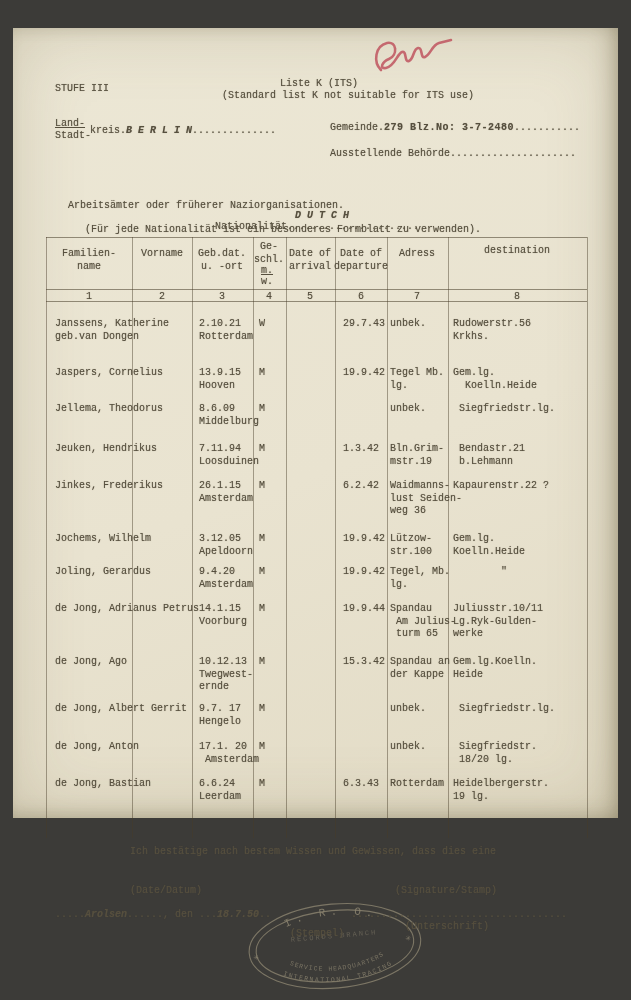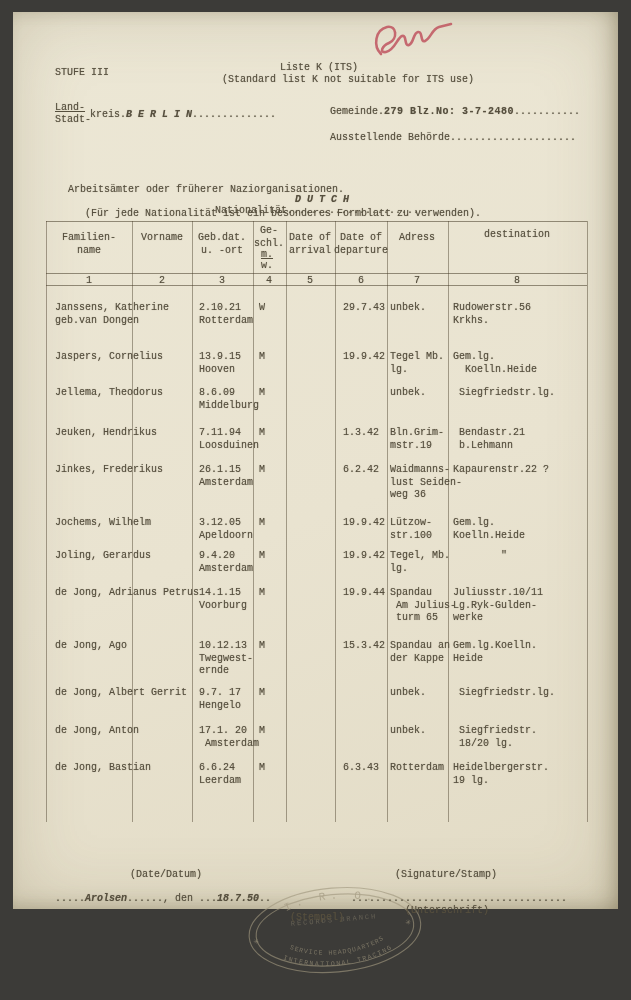--- a/index.html
+++ b/index.html
@@ -3,21 +3,21 @@
 <meta charset="utf-8">
 <style>
   html,body{margin:0;padding:0;}
   body{
     width:631px;height:1000px;
     background:#3c3b38;
     font-family:"Liberation Mono","DejaVu Sans Mono",monospace;
   }
   .scene{position:relative;width:631px;height:1000px;overflow:hidden;}
   .paper{
-    position:absolute;left:13px;top:12px;width:605px;height:897px;
+    position:absolute;left:13px;top:28px;width:605px;height:790px;
     background:linear-gradient(160deg,#ece7d5 0%,#e9e3d0 55%,#e2dbc5 100%);
     box-shadow:
       inset 0 0 70px rgba(110,95,60,.22),
       inset -16px 0 22px -12px rgba(95,85,55,.38),
       inset 0 -14px 20px -12px rgba(95,85,55,.28),
       inset 0 10px 18px -12px rgba(95,85,55,.20);
     color:#564f3e;
     font-size:10px;line-height:12.5px;
   }
   .t{position:absolute;white-space:pre;text-shadow:0 0 .8px rgba(86,78,60,.55);}
@@ -263,20 +263,21 @@
       <text font-size="6.5" fill="#a1987f" style="letter-spacing:1.5px" opacity=".8">
         <textPath href="#arcBot1" startOffset="50%" text-anchor="middle">INTERNATIONAL TRACING</textPath>
       </text>
       <text font-size="6.5" fill="#a1987f" style="letter-spacing:1px" opacity=".75">
         <textPath href="#arcBot2" startOffset="50%" text-anchor="middle">SERVICE HEADQUARTERS</textPath>
       </text>
       <text x="7" y="56" font-size="9" fill="#a1987f" opacity=".8">✳</text>
       <text x="160" y="50" font-size="9" fill="#a1987f" opacity=".8">✳</text>
     </svg>
 
+    <span class="t" style="left:117px;top:818px">Ich bestätige nach bestem Wissen und Gewissen, dass dies eine</span>
     <span class="t" style="left:117px;top:857px">(Date/Datum)</span>
     <span class="t" style="left:382px;top:857px">(Signature/Stamp)</span>
 
     <span class="t" style="left:42px;top:881px"><span>.....</span><span class="b">Arolsen</span><span>......, den ...</span><span class="b">18.7.50</span><span>..</span></span>
 
     <span class="t" style="left:338px;top:881px">....................................</span>
     <span class="t" style="left:392px;top:893px">(Unterschrift)</span>
     <span class="t" style="left:277px;top:900px">(Stempel)</span>
 
   </div>

